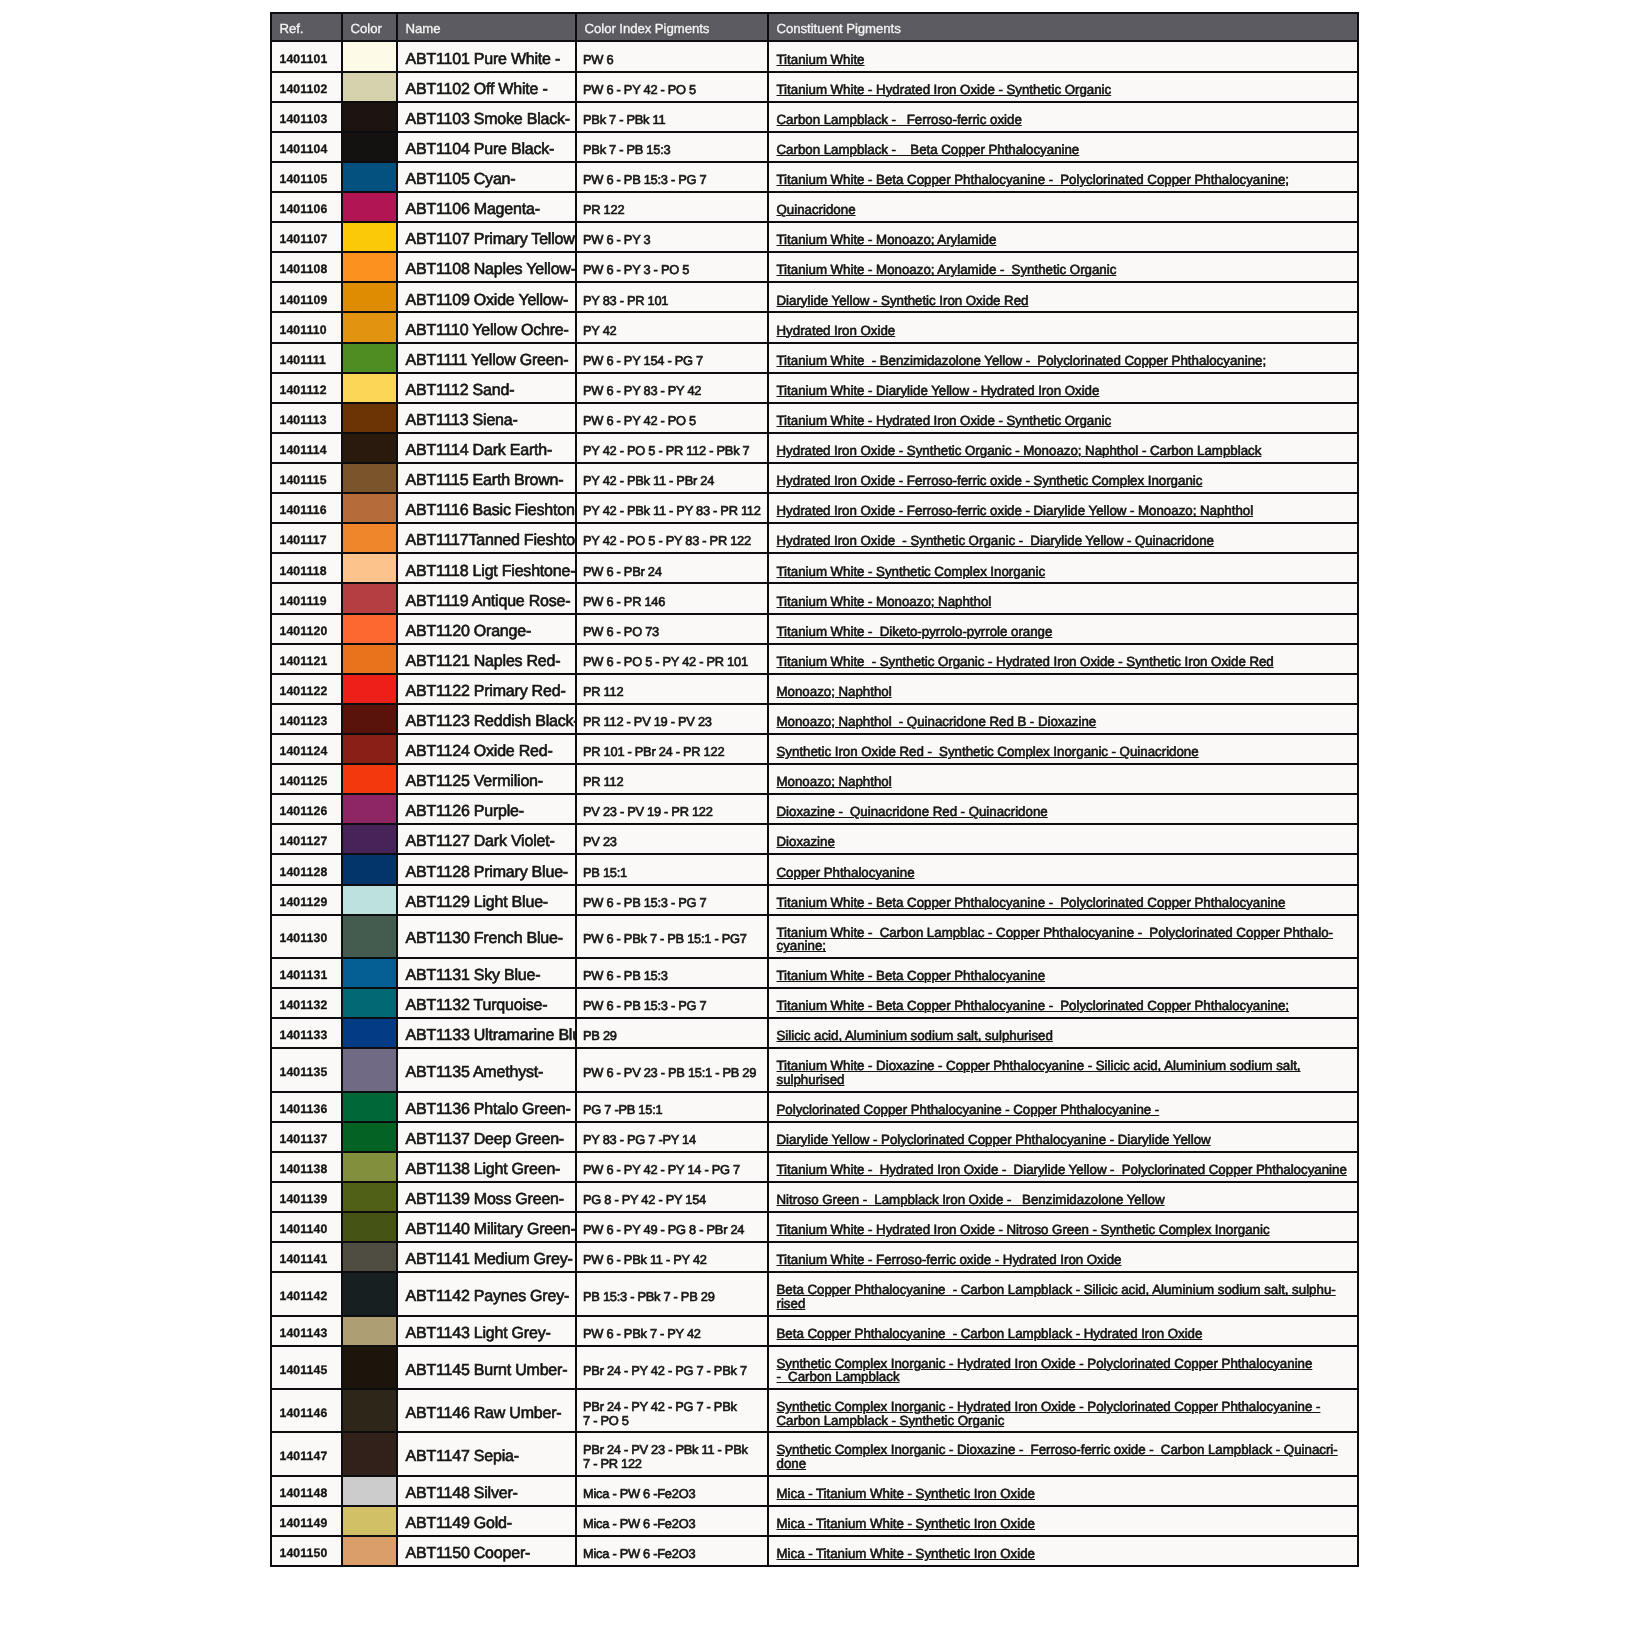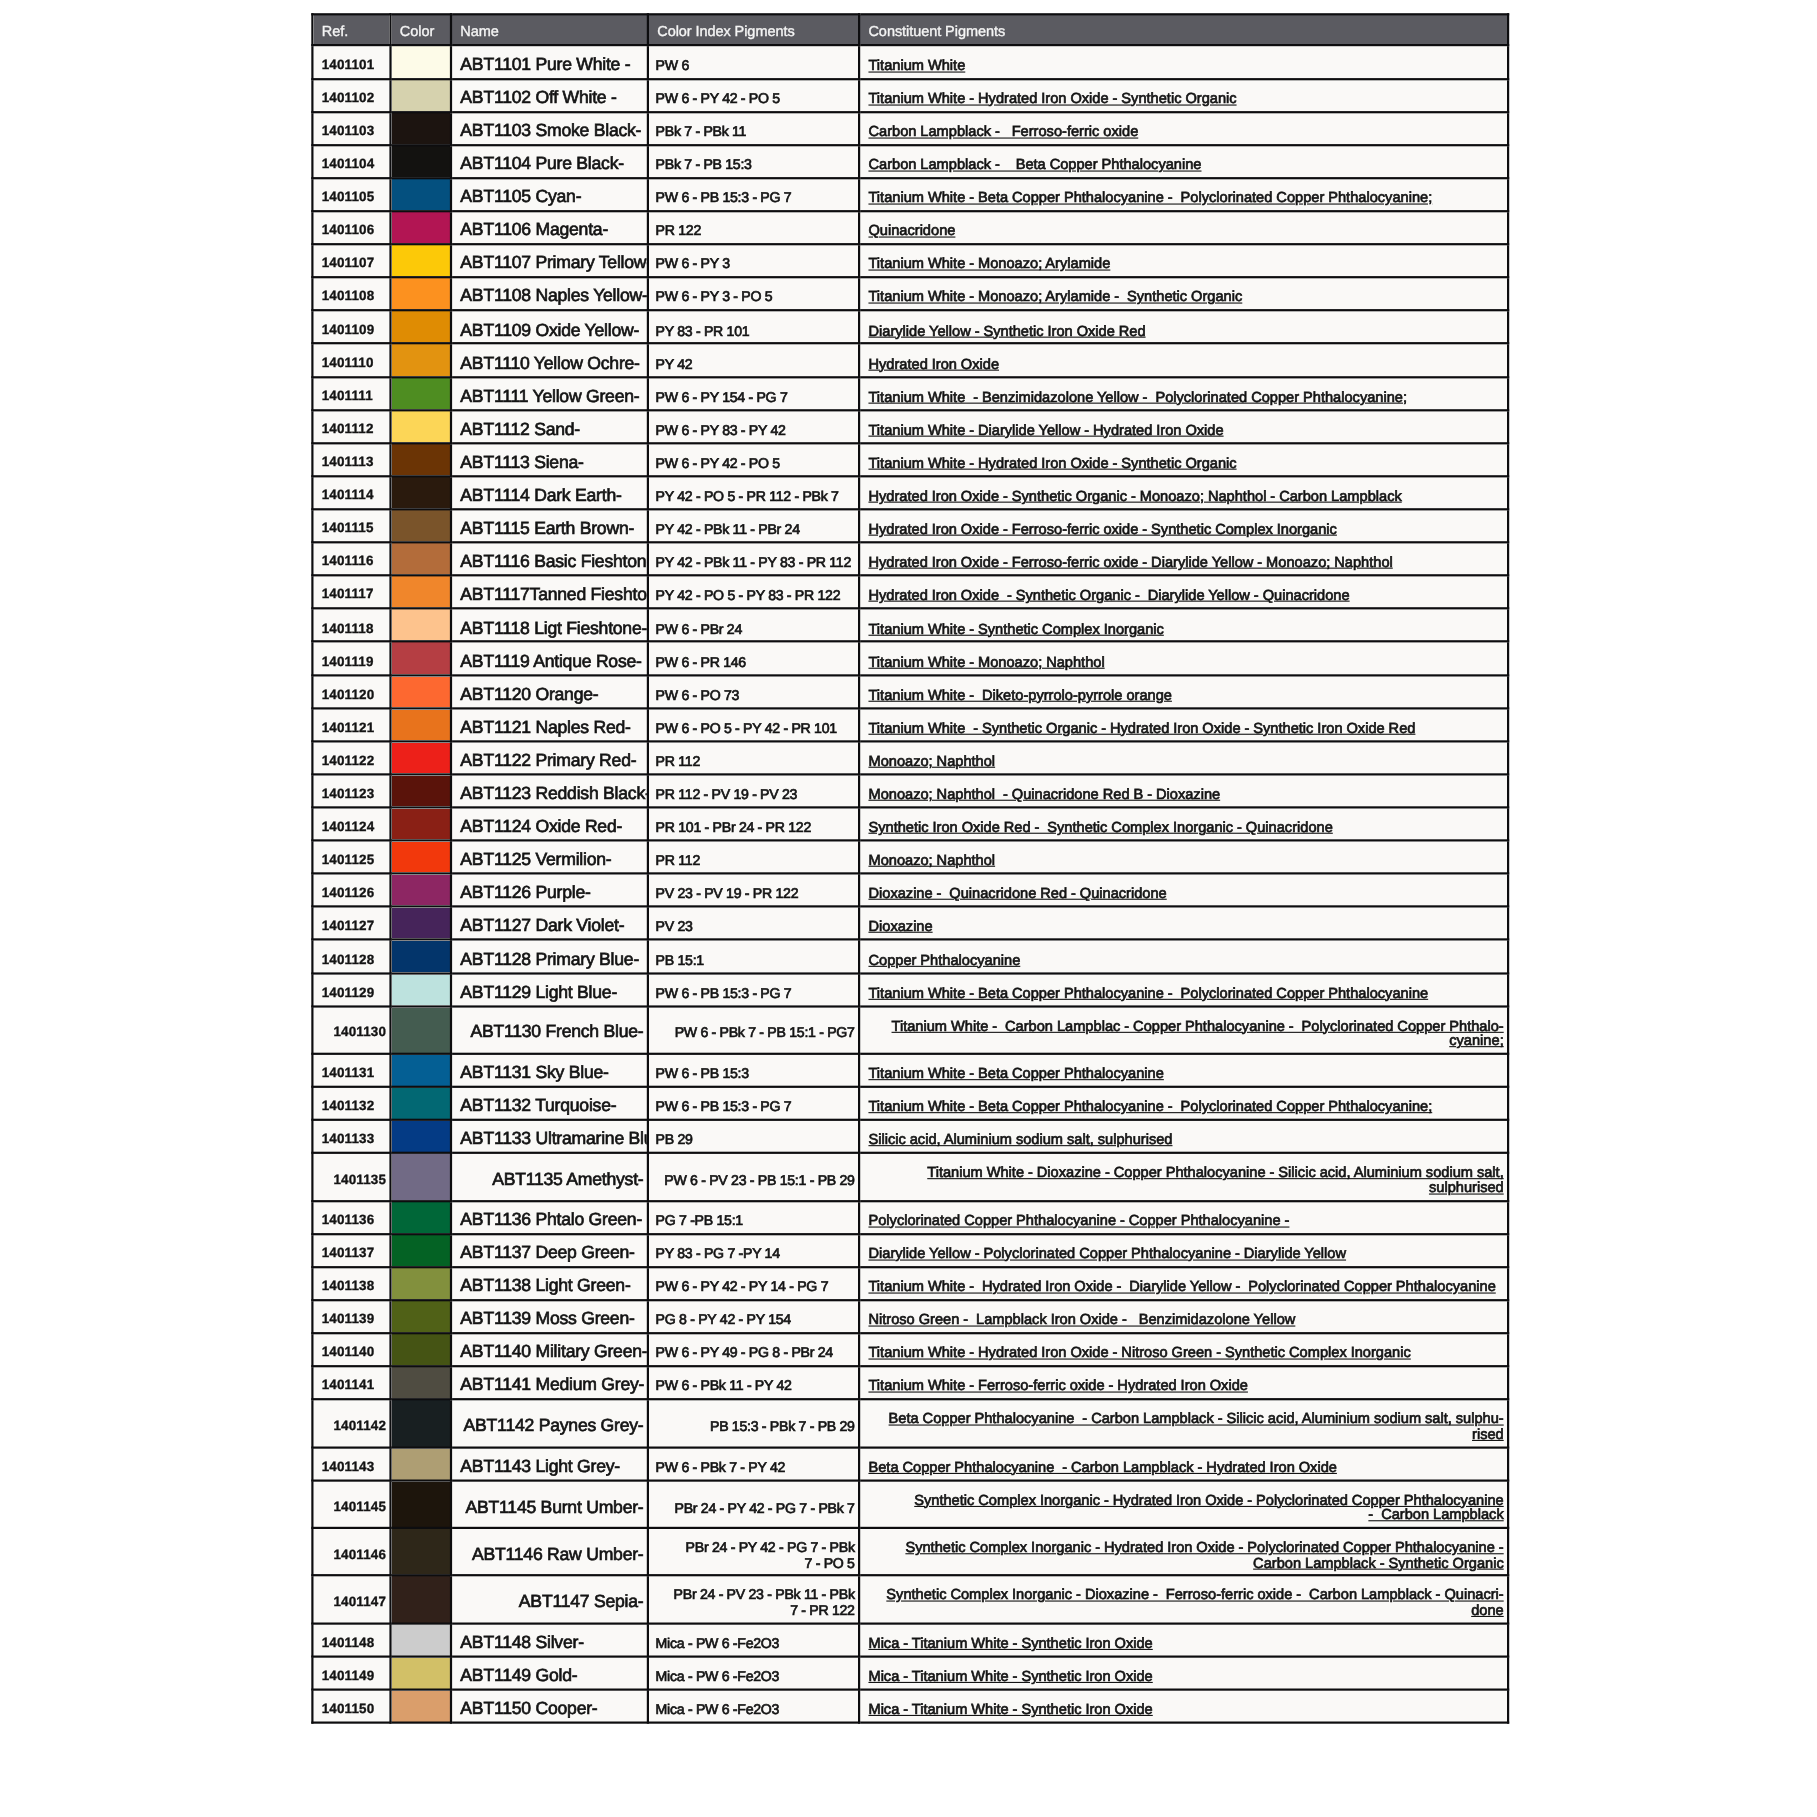--- a/index.html
+++ b/index.html
@@ -6,21 +6,21 @@
   html,body{margin:0;padding:0;}
   body{
     width:1652px;height:1652px;
     background:#ffffff;
     font-family:"Liberation Sans", sans-serif;
     -webkit-font-smoothing:antialiased;
     -moz-osx-font-smoothing:grayscale;
     text-rendering:geometricPrecision;
   }
   #sheet{position:absolute;left:0;top:0;width:1652px;height:1652px;background:#ffffff;overflow:hidden;will-change:transform;isolation:isolate;}
-  #tablewrap{position:absolute;left:283px;top:11.8px;width:1026px;}
+  #tablewrap{position:absolute;left:270px;top:11.8px;width:1026px;}
   table.pig{
     border-collapse:collapse;
     width:1087px;
     table-layout:fixed;
   }
   table.pig th, table.pig td{
     border:2px solid #0d0d0f;
     vertical-align:middle;
     box-sizing:border-box;
     white-space:pre-wrap;
@@ -32,21 +32,21 @@
     color:#f5f5f5;
     font-size:13.2px;
     font-weight:400;
     text-align:left;
     height:28.7px;
     padding:3px 2px 0px 7.5px;
     letter-spacing:-0.05px;
     -webkit-text-stroke:0.32px #f5f5f5;
   }
   table.pig tbody tr{height:30.12px;}
-  table.pig tbody tr.two{height:43.35px;text-align:right;}
+  table.pig tbody tr.two{height:43.35px;}
   table.pig tbody td{
     background:#faf9f7;
     color:#141414;
     font-size:13.2px;
     line-height:13.8px;
     padding:7px 3px 1px 7.5px;
     -webkit-text-stroke:0.62px #141414;
   }
   table.pig td.ref{font-weight:700;font-size:12.2px;letter-spacing:0.15px;white-space:pre;-webkit-text-stroke:0.3px #141414;}
   table.pig td.nm{font-size:16px;letter-spacing:-0.2px;white-space:pre;}

